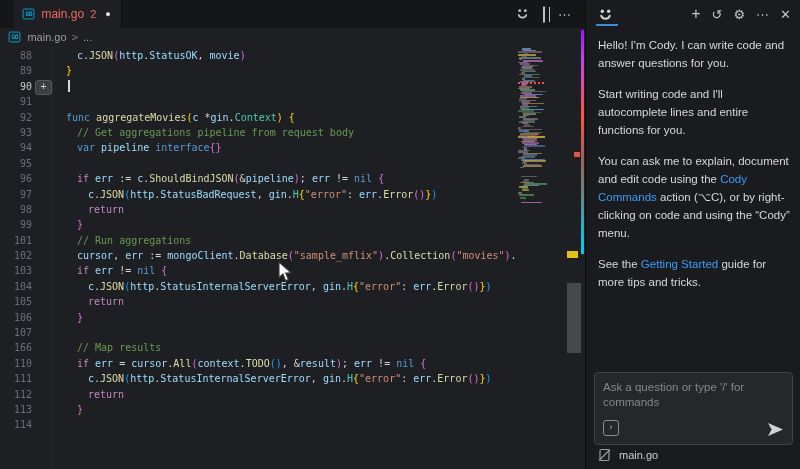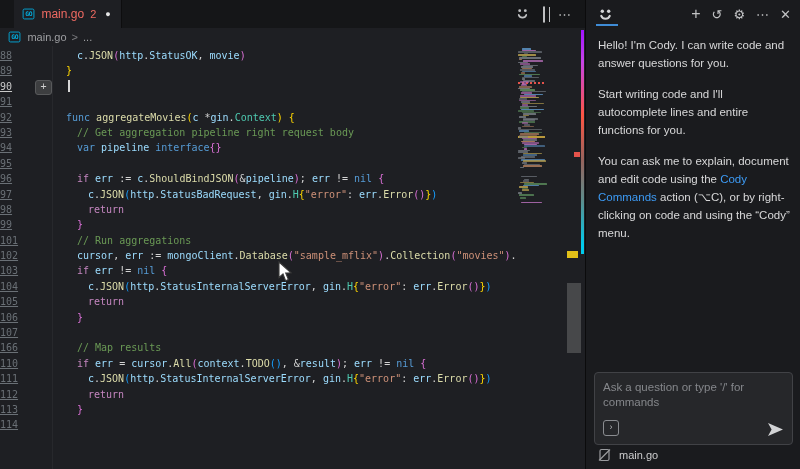--- a/index.html
+++ b/index.html
@@ -21,21 +21,21 @@
   
   .breadcrumbs{position:absolute;left:0;top:28px;width:585px;height:18px;display:flex;
                align-items:center;padding-left:8px;font-size:11px;color:#9d9ea1;background:#1e1f23;}
   .breadcrumbs .bc{cursor:pointer;}
   .breadcrumbs .sep{margin:0 5px;color:#7c7d80;}
   
   .gutterline{position:absolute;left:52px;top:46px;bottom:0;width:1px;background:#27282c;}
   .code-lines{position:absolute;left:0;top:48px;width:518px;overflow:hidden;}
   .crow{display:flex;height:15.4px;line-height:15.4px;font-family:"DejaVu Sans Mono",monospace;
         font-size:10px;white-space:pre;color:#d4d4d4;}
-  .lnum{width:32px;flex:none;color:#6a7076;text-decoration:underline;}
+  .lnum{width:32px;flex:none;text-align:right;color:#6a7076;}
   .lnum.act{color:#c9c9c9;}
   .ctext{margin-left:34px;position:relative;}
   .plusbox{flex:none;width:15px;height:13px;margin:1px 0 0 3px;background:#3d3e40;border:1px solid #58595b;
            border-radius:3px;color:#cfcfcf;font-size:10px;line-height:11px;text-align:center;cursor:pointer;}
   .caret{display:inline-block;width:2px;height:12px;background:#d7d7d7;vertical-align:-2px;}
   .s-kw{color:#569cd6}.s-ctrl{color:#c586c0}.s-fn{color:#dcdcaa}.s-id{color:#9cdcfe}
   .s-type{color:#4ec9b0}.s-str{color:#ce9178}.s-cmt{color:#6a9955}.s-op{color:#d4d4d4}
   .s-b1{color:#ffd700}.s-b2{color:#da70d6}.s-b3{color:#179fff}
   
   .minimap{position:absolute;left:518px;top:48px;width:28px;height:220px;}
@@ -109,21 +109,21 @@
     <span class="bc">...</span>
   </div>
 
   <div class="gutterline"></div>
   <div class="code-lines">
       <div class="crow"><span class="lnum">88</span><span class="ctext" style="margin-left: 34px; padding-left: 11px;"><span class="s-id">c</span><span class="s-op">.</span><span class="s-fn">JSON</span><span class="s-b2">(</span><span class="s-id">http</span><span class="s-op">.</span><span class="s-id">StatusOK</span><span class="s-op">, </span><span class="s-id">movie</span><span class="s-b2">)</span></span></div>
       <div class="crow"><span class="lnum">89</span><span class="ctext" style="margin-left: 34px; padding-left: 0px;"><span class="s-b1">}</span></span></div>
       <div class="crow"><span class="lnum act">90</span><span class="plusbox">+</span><span class="ctext" style="margin-left: 16px; padding-left: 0px;"><span class="caret"></span></span></div>
       <div class="crow"><span class="lnum">91</span><span class="ctext" style="margin-left: 34px; padding-left: 0px;"></span></div>
       <div class="crow"><span class="lnum">92</span><span class="ctext" style="margin-left: 34px; padding-left: 0px;"><span class="s-kw">func </span><span class="s-fn">aggregateMovies</span><span class="s-b1">(</span><span class="s-id">c</span><span class="s-op"> *</span><span class="s-id">gin</span><span class="s-op">.</span><span class="s-type">Context</span><span class="s-b1">)</span><span class="s-op"> </span><span class="s-b1">{</span></span></div>
-      <div class="crow"><span class="lnum">93</span><span class="ctext" style="margin-left: 34px; padding-left: 11px;"><span class="s-cmt">// Get aggregation pipeline right request body</span></span></div>
+      <div class="crow"><span class="lnum">93</span><span class="ctext" style="margin-left: 34px; padding-left: 11px;"><span class="s-cmt">// Get aggregations pipeline from request body</span></span></div>
       <div class="crow"><span class="lnum">94</span><span class="ctext" style="margin-left: 34px; padding-left: 11px;"><span class="s-kw">var </span><span class="s-id">pipeline</span><span class="s-op"> </span><span class="s-kw">interface</span><span class="s-b2">{}</span></span></div>
       <div class="crow"><span class="lnum">95</span><span class="ctext" style="margin-left: 34px; padding-left: 0px;"></span></div>
       <div class="crow"><span class="lnum">96</span><span class="ctext" style="margin-left: 34px; padding-left: 11px;"><span class="s-ctrl">if </span><span class="s-id">err</span><span class="s-op"> := </span><span class="s-id">c</span><span class="s-op">.</span><span class="s-fn">ShouldBindJSON</span><span class="s-b2">(</span><span class="s-op">&amp;</span><span class="s-id">pipeline</span><span class="s-b2">)</span><span class="s-op">; </span><span class="s-id">err</span><span class="s-op"> != </span><span class="s-kw">nil</span><span class="s-op"> </span><span class="s-b2">{</span></span></div>
       <div class="crow"><span class="lnum">97</span><span class="ctext" style="margin-left: 34px; padding-left: 22px;"><span class="s-id">c</span><span class="s-op">.</span><span class="s-fn">JSON</span><span class="s-b3">(</span><span class="s-id">http</span><span class="s-op">.</span><span class="s-id">StatusBadRequest</span><span class="s-op">, </span><span class="s-id">gin</span><span class="s-op">.</span><span class="s-type">H</span><span class="s-b1">{</span><span class="s-str">"error"</span><span class="s-op">: </span><span class="s-id">err</span><span class="s-op">.</span><span class="s-fn">Error</span><span class="s-b2">()</span><span class="s-b1">}</span><span class="s-b3">)</span></span></div>
       <div class="crow"><span class="lnum">98</span><span class="ctext" style="margin-left: 34px; padding-left: 22px;"><span class="s-ctrl">return</span></span></div>
       <div class="crow"><span class="lnum">99</span><span class="ctext" style="margin-left: 34px; padding-left: 11px;"><span class="s-b2">}</span></span></div>
       <div class="crow"><span class="lnum">101</span><span class="ctext" style="margin-left: 34px; padding-left: 11px;"><span class="s-cmt">// Run aggregations</span></span></div>
       <div class="crow"><span class="lnum">102</span><span class="ctext" style="margin-left: 34px; padding-left: 11px;"><span class="s-id">cursor</span><span class="s-op">, </span><span class="s-id">err</span><span class="s-op"> := </span><span class="s-id">mongoClient</span><span class="s-op">.</span><span class="s-fn">Database</span><span class="s-b2">(</span><span class="s-str">"sample_mflix"</span><span class="s-b2">)</span><span class="s-op">.</span><span class="s-fn">Collection</span><span class="s-b2">(</span><span class="s-str">"movies"</span><span class="s-b2">)</span><span class="s-op">.</span></span></div>
       <div class="crow"><span class="lnum">103</span><span class="ctext" style="margin-left: 34px; padding-left: 11px;"><span class="s-ctrl">if </span><span class="s-id">err</span><span class="s-op"> != </span><span class="s-kw">nil</span><span class="s-op"> </span><span class="s-b2">{</span></span></div>
       <div class="crow"><span class="lnum">104</span><span class="ctext" style="margin-left: 34px; padding-left: 22px;"><span class="s-id">c</span><span class="s-op">.</span><span class="s-fn">JSON</span><span class="s-b3">(</span><span class="s-id">http</span><span class="s-op">.</span><span class="s-id">StatusInternalServerError</span><span class="s-op">, </span><span class="s-id">gin</span><span class="s-op">.</span><span class="s-type">H</span><span class="s-b1">{</span><span class="s-str">"error"</span><span class="s-op">: </span><span class="s-id">err</span><span class="s-op">.</span><span class="s-fn">Error</span><span class="s-b2">()</span><span class="s-b1">}</span><span class="s-b3">)</span></span></div>
@@ -256,20 +256,21 @@
         <span class="ph-ic">⚙</span>
         <span class="ph-ic">⋯</span>
         <span class="ph-ic">✕</span>
       </span>
     </div>
 
     <div class="chat">
         <p class="msg"><span>Hello! I'm Cody. I can write code and answer questions for you.</span></p>
         <p class="msg"><span>Start writing code and I'll autocomplete lines and entire functions for you.</span></p>
         <p class="msg"><span>You can ask me to explain, document and edit code using the </span><a class="link" href="#">Cody Commands</a><span> action (⌥C), or by right-clicking on code and using the “Cody” menu.</span></p>
+        <p class="msg"><span>See the </span><a class="link" href="#">Getting Started</a><span> guide for more tips and tricks.</span></p>
       </div>
 
     <div class="inputbox">
       <textarea placeholder="Ask a question or type '/' for commands" style=""></textarea>
       <span class="slashbtn">›</span>
       <span class="sendbtn">
         <svg width="17" height="15" viewBox="0 0 17 15">
             <polygon points="1,1 16,7.5 1,14 4.6,7.5" fill="#d2d3d5"></polygon>
           </svg>
       </span>

